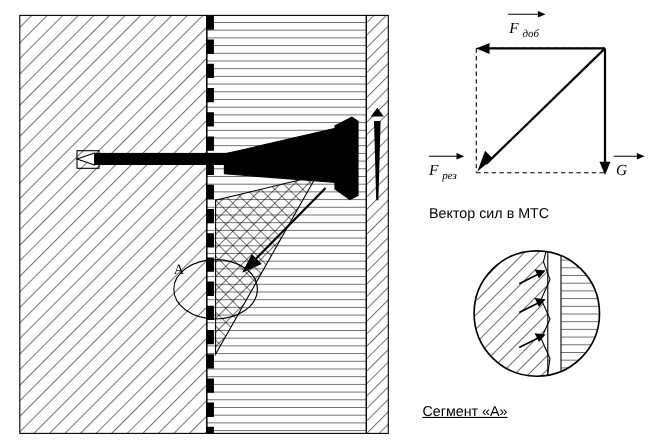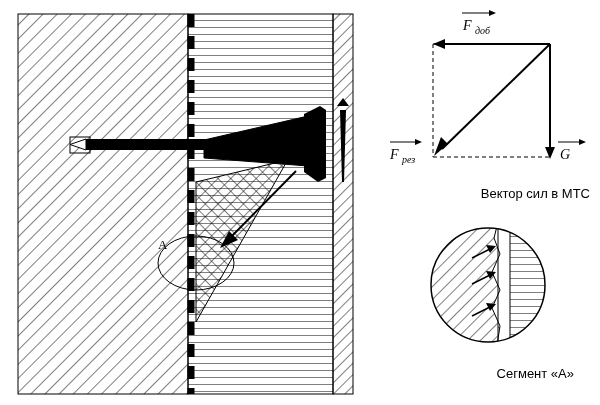--- a/index.html
+++ b/index.html
@@ -1,19 +1,19 @@
 <!DOCTYPE html>
 <html><head>
 <meta charset="utf-8">
 <style>
   html,body{margin:0;padding:0;background:#ffffff;}
   body{width:600px;height:405px;position:relative;overflow:hidden;
        font-family:"Liberation Sans", sans-serif;color:#000;}
   .stage{position:absolute;left:0;top:0;width:600px;height:405px;}
-  .caption{position:absolute;text-align:right;font-size:13px;color:#000;}
+  .caption{position:absolute;text-align:left;font-size:13px;color:#000;}
   svg{display:block;}
 </style>
 </head>
 <body>
 
 <div class="stage">
 
   <svg width="370" height="396" viewBox="0 0 370 396" style="position:absolute;left:8px;top:6px;">
     <defs>
       <pattern id="diag" width="10" height="10" patternUnits="userSpaceOnUse" patternTransform="rotate(45)">
@@ -130,15 +130,15 @@
     <g>
       <line x1="52" y1="62" x2="72" y2="52" stroke="#000" stroke-width="1.5"></line>
       <polygon points="76,50 66,49 70,57" fill="#000"></polygon>
     </g>
     <g>
       <line x1="52" y1="94" x2="72" y2="84" stroke="#000" stroke-width="1.5"></line>
       <polygon points="76,82 66,81 70,89" fill="#000"></polygon>
     </g>
   </svg>
 
-  <div class="caption" style="left:374px;top:366px;width:200px;">Сегмент «А»</div>
+  <div class="caption" style="left:384px;top:366px;width:200px;text-decoration:underline;">Сегмент «А»</div>
 
 </div>
 
 </body></html>

